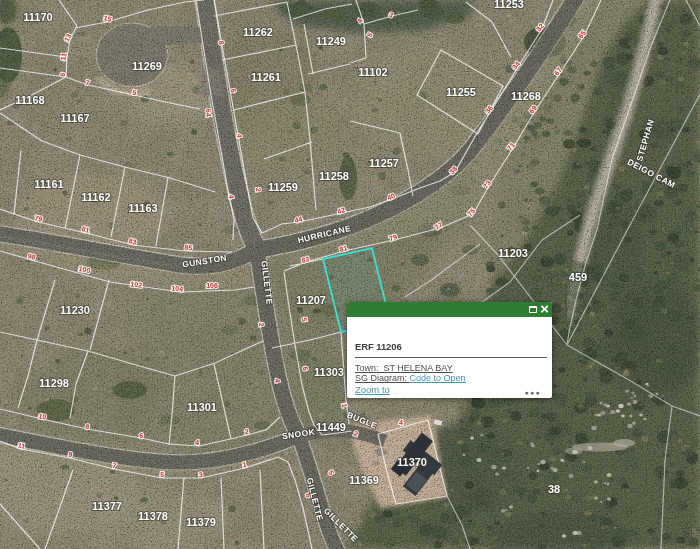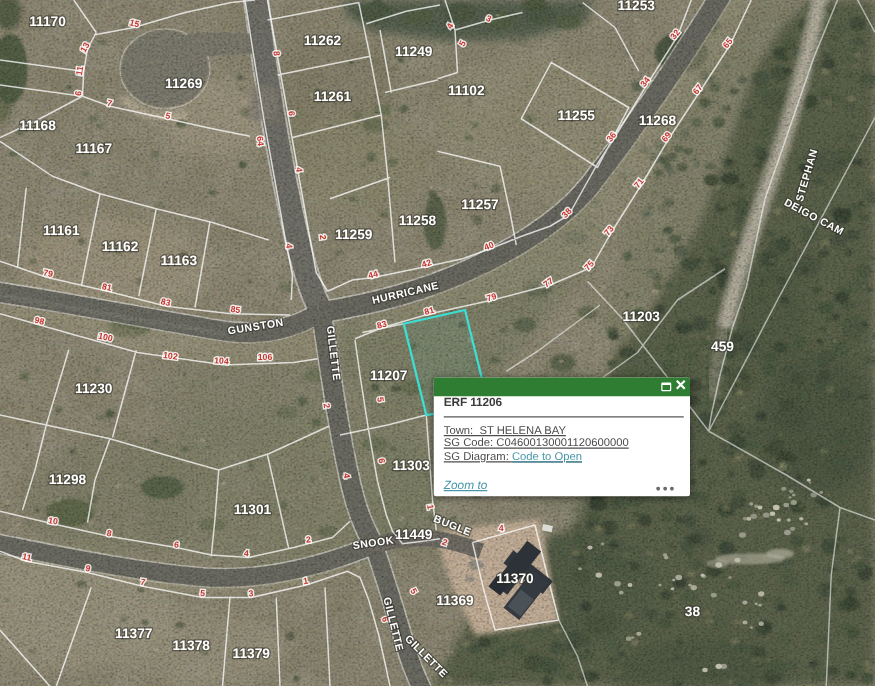--- a/index.html
+++ b/index.html
@@ -4,26 +4,26 @@
 <style>
 html,body{margin:0;padding:0;}
 #map{position:relative;width:700px;height:549px;overflow:hidden;background:#7a7356;font-family:"Liberation Sans",sans-serif;}
 .plbl{font:bold 11px "Liberation Sans",sans-serif;fill:#fff;text-anchor:middle;paint-order:stroke;stroke:#2c2c24;stroke-width:2px;stroke-opacity:.55;}
 .slbl{font:bold 8.5px "Liberation Sans",sans-serif;fill:#fff;text-anchor:middle;letter-spacing:.4px;paint-order:stroke;stroke:#2c2c24;stroke-width:2px;stroke-opacity:.55;}
 .rlbl{font:bold 7px "Liberation Sans",sans-serif;fill:#c8352e;text-anchor:middle;paint-order:stroke;stroke:#fff;stroke-width:2.2px;stroke-opacity:.85;}
 #popup{position:absolute;left:347px;top:302px;width:205px;background:#fff;border-radius:2px;box-shadow:0 1px 5px rgba(0,0,0,.5);}
 #popup .hdr{height:15px;background:#2e7d32;border-radius:2px 2px 0 0;position:relative;}
 #popup .hdr .mx{position:absolute;right:15px;top:4px;width:6px;height:4px;border:1px solid #fff;border-top:2px solid #fff;border-radius:1px;}
 #popup .hdr .cl{position:absolute;right:3px;top:-2.5px;color:#fff;font:bold 15px "Liberation Sans",sans-serif;}
-#popup .bdy{padding:0 5px 3px 8px;}
+#popup .bdy{padding:24px 5px 3px 8px;}
 #popup h1{margin:0 0 5px 0;font:bold 9.5px "Liberation Sans",sans-serif;color:#3c3c3c;letter-spacing:-0.1px;}
 #popup .sep{border:none;border-top:1px solid #595959;margin:0 0 5px 0;}
 #popup .ln{font-size:9px;line-height:10.4px;color:#4c4c4c;letter-spacing:0;white-space:nowrap;text-decoration:underline;}
 #popup a{color:#4896aa;text-decoration:underline;}
-#popup .ft{margin-top:13px;position:relative;height:11px;font-size:9.5px;line-height:11px;font-style:italic;}
+#popup .ft{margin-top:0;position:relative;height:11px;font-size:9.5px;line-height:11px;}
 #popup .ft .zoomto{font-size:9.5px;}
 #popup .ft .dots{position:absolute;right:6px;top:3px;color:#6a6a6a;font-size:7px;font-weight:bold;letter-spacing:1.3px;}
 </style>
 </head>
 <body>
 
 <div id="map">
 <svg width="700" height="549" viewBox="0 0 700 549">
 <defs>
 <filter id="blur2">
@@ -1361,19 +1361,18 @@
         <span class="mx"></span>
         <span class="cl">×</span>
       </div>
  <div class="bdy">
 
   <h1>ERF 11206</h1>
 
   <hr class="sep">
 
   <div class="ln">Town:&nbsp; ST HELENA BAY</div>
-  <div class="ln">SG Code: C04600130001120600000</div>
   <div class="ln">SG Diagram: <a href="#">Code to Open</a></div>
 
   <div class="ft"><a href="#" class="zoomto">Zoom to</a><span class="dots">●●●</span></div>
  </div>
 </div>
 </div>
 
 </body></html>

